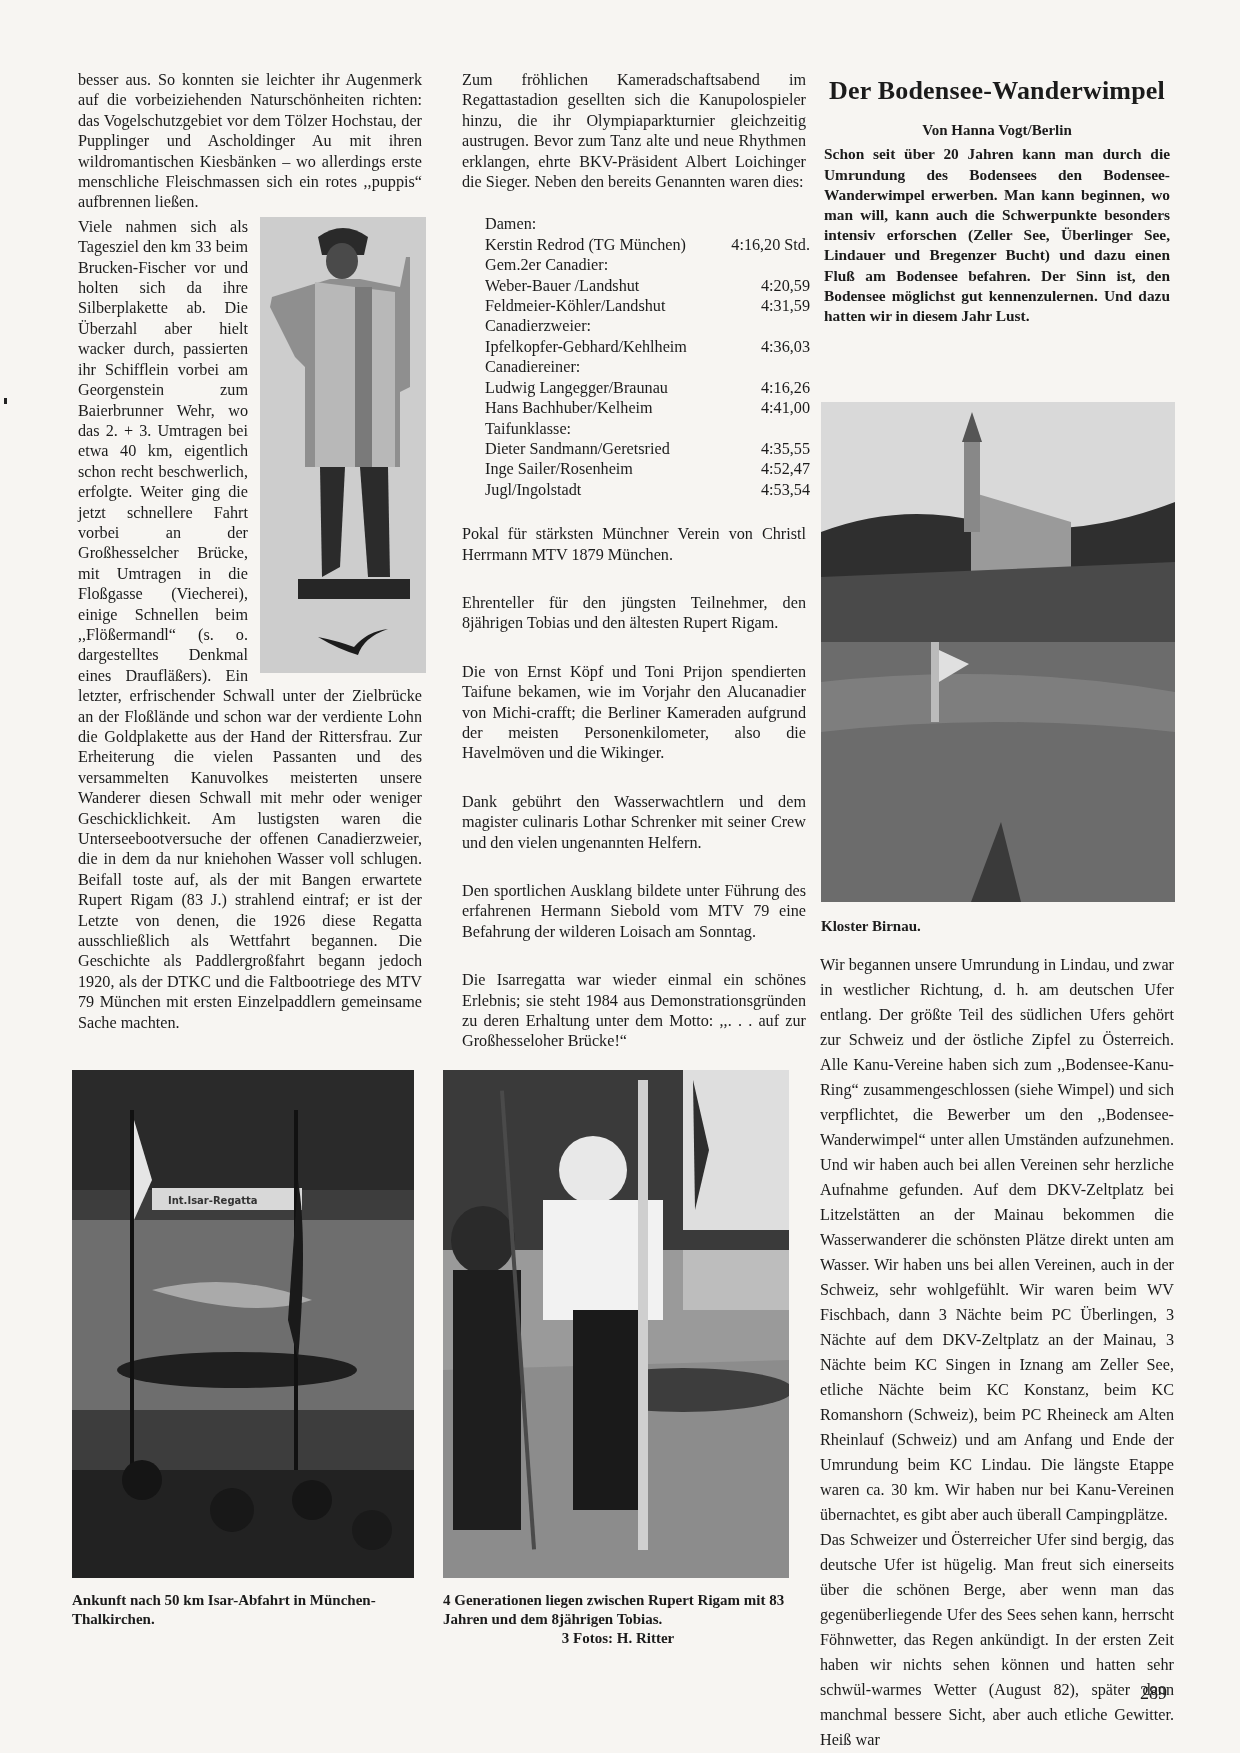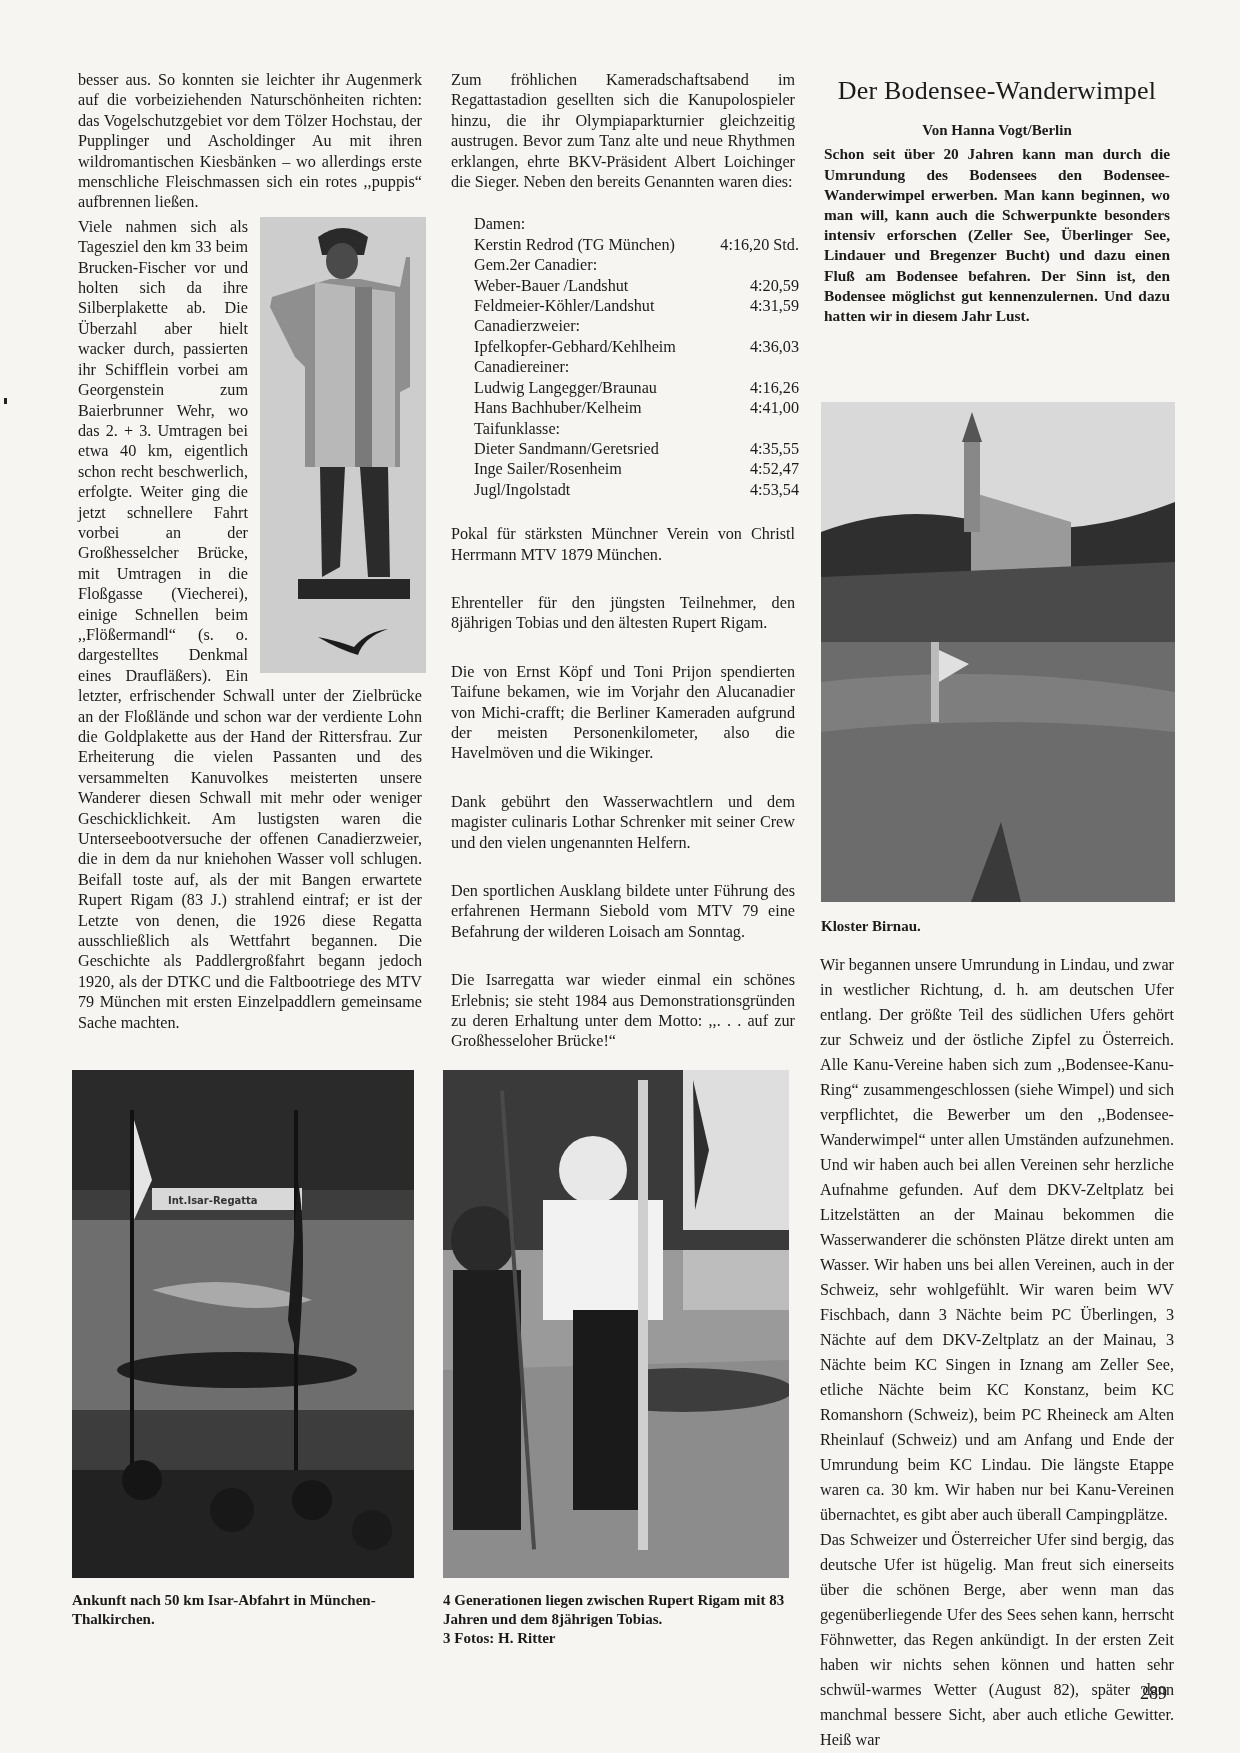--- a/index.html
+++ b/index.html
@@ -5,50 +5,50 @@
   html, body { margin: 0; padding: 0; }
   body {
     width: 1240px; height: 1753px; position: relative; overflow: hidden;
     background: #f7f5f2;
     font-family: "Liberation Serif", "DejaVu Serif", serif;
     color: #1b1b1b;
   }
   .col { position: absolute; font-size: 16.2px; line-height: 20.4px; text-align: justify; hyphens: manual; }
   .col p { margin: 4px; }
   #col1 { left: 74px; top: 66px; width: 352px; }
-  #col2 { left: 447px; top: 66px; width: 352px; }
+  #col2 { left: 458px; top: 66px; width: 352px; }
   #col3 { left: 820px; top: 40px; width: 354px; }
 
   .float-photo {
     float: right; width: 166px; height: 456px; margin: 0 0 4px 12px;
     background: #cfcfcf; position: relative; overflow: hidden;
   }
   .gap { height: 20px; }
 
   .results { margin-top: 22px; margin-left: 27px; }
   .res-row { display: flex; justify-content: space-between; text-align: center; }
   .res-cat { text-align: left; }
 
   h1.title {
-    font-family: "Liberation Serif", serif; font-weight: normal; font-size: 26px;
+    font-family: "Liberation Serif", serif; font-weight: bold; font-size: 26px;
     text-align: center; margin: 36px 0 4px 0; letter-spacing: 0.2px; line-height: 30px;
   }
   .byline { font-weight: bold; font-size: 15px; text-align: center; margin: 14px 0 0 0; }
   .intro { font-weight: bold; font-size: 15.4px; line-height: 20.2px; margin-top: 40px; }
 
   .photo { position: absolute; overflow: hidden; }
   #photo-birnau { left: 821px; top: 402px; width: 354px; height: 500px; background: #3c3c3c; }
   #photo-isar { left: 72px; top: 1070px; width: 342px; height: 508px; background: #f97316; }
   #photo-gen { left: 443px; top: 1070px; width: 346px; height: 508px; background: #6a6a6a; }
 
   .caption { position: absolute; font-weight: bold; font-size: 15px; line-height: 19px; }
   #cap-birnau { left: 821px; top: 917px; }
   #cap-isar { left: 72px; top: 1591px; width: 360px; }
   #cap-gen { left: 443px; top: 1591px; width: 350px; }
-  #cap-gen .credit { text-align: left; display: block; }
+  #cap-gen .credit { text-align: center; display: block; }
 
   #body3 { position: absolute; left: 820px; top: 953px; width: 354px; font-size: 16.2px; line-height: 25px; text-align: justify; }
   #body3 p { margin: 0; }
 
   .page-number { position: absolute; left: 1140px; top: 1683px; font-size: 18px; }
   .stray-mark { position: absolute; left: 4px; top: 398px; width: 3px; height: 6px; background: #222; }
 </style>
 </head>
 <body>
 

